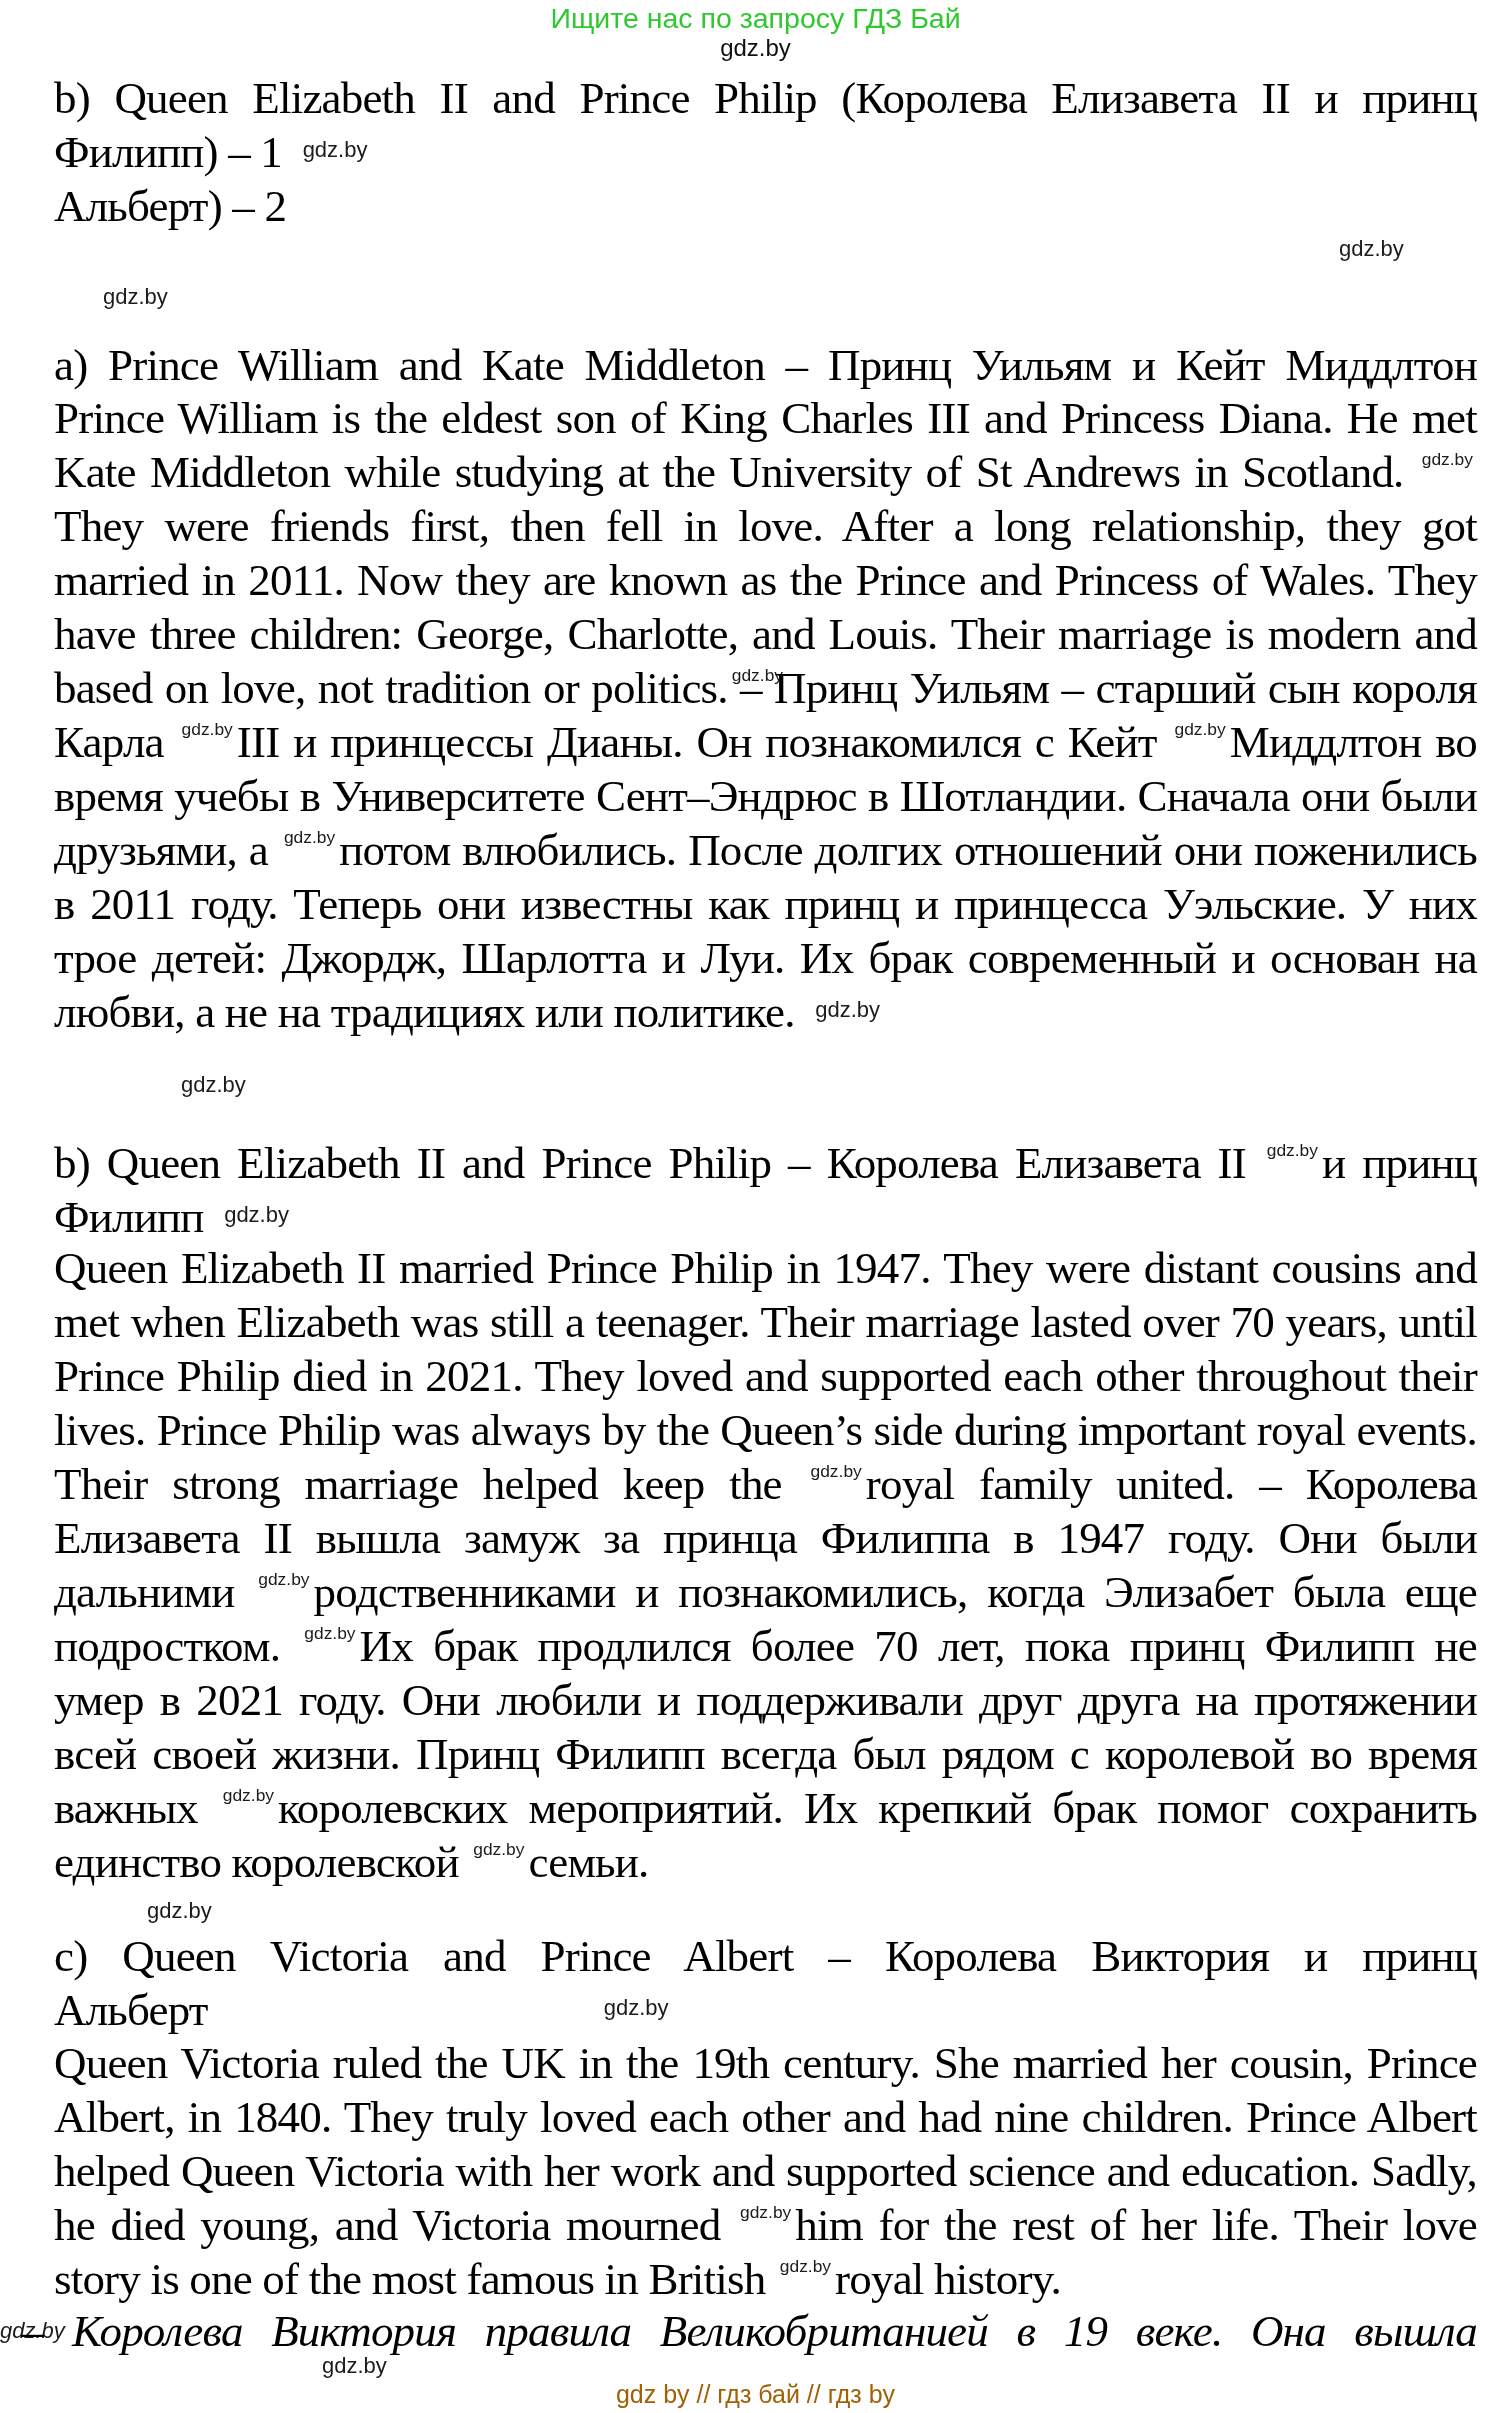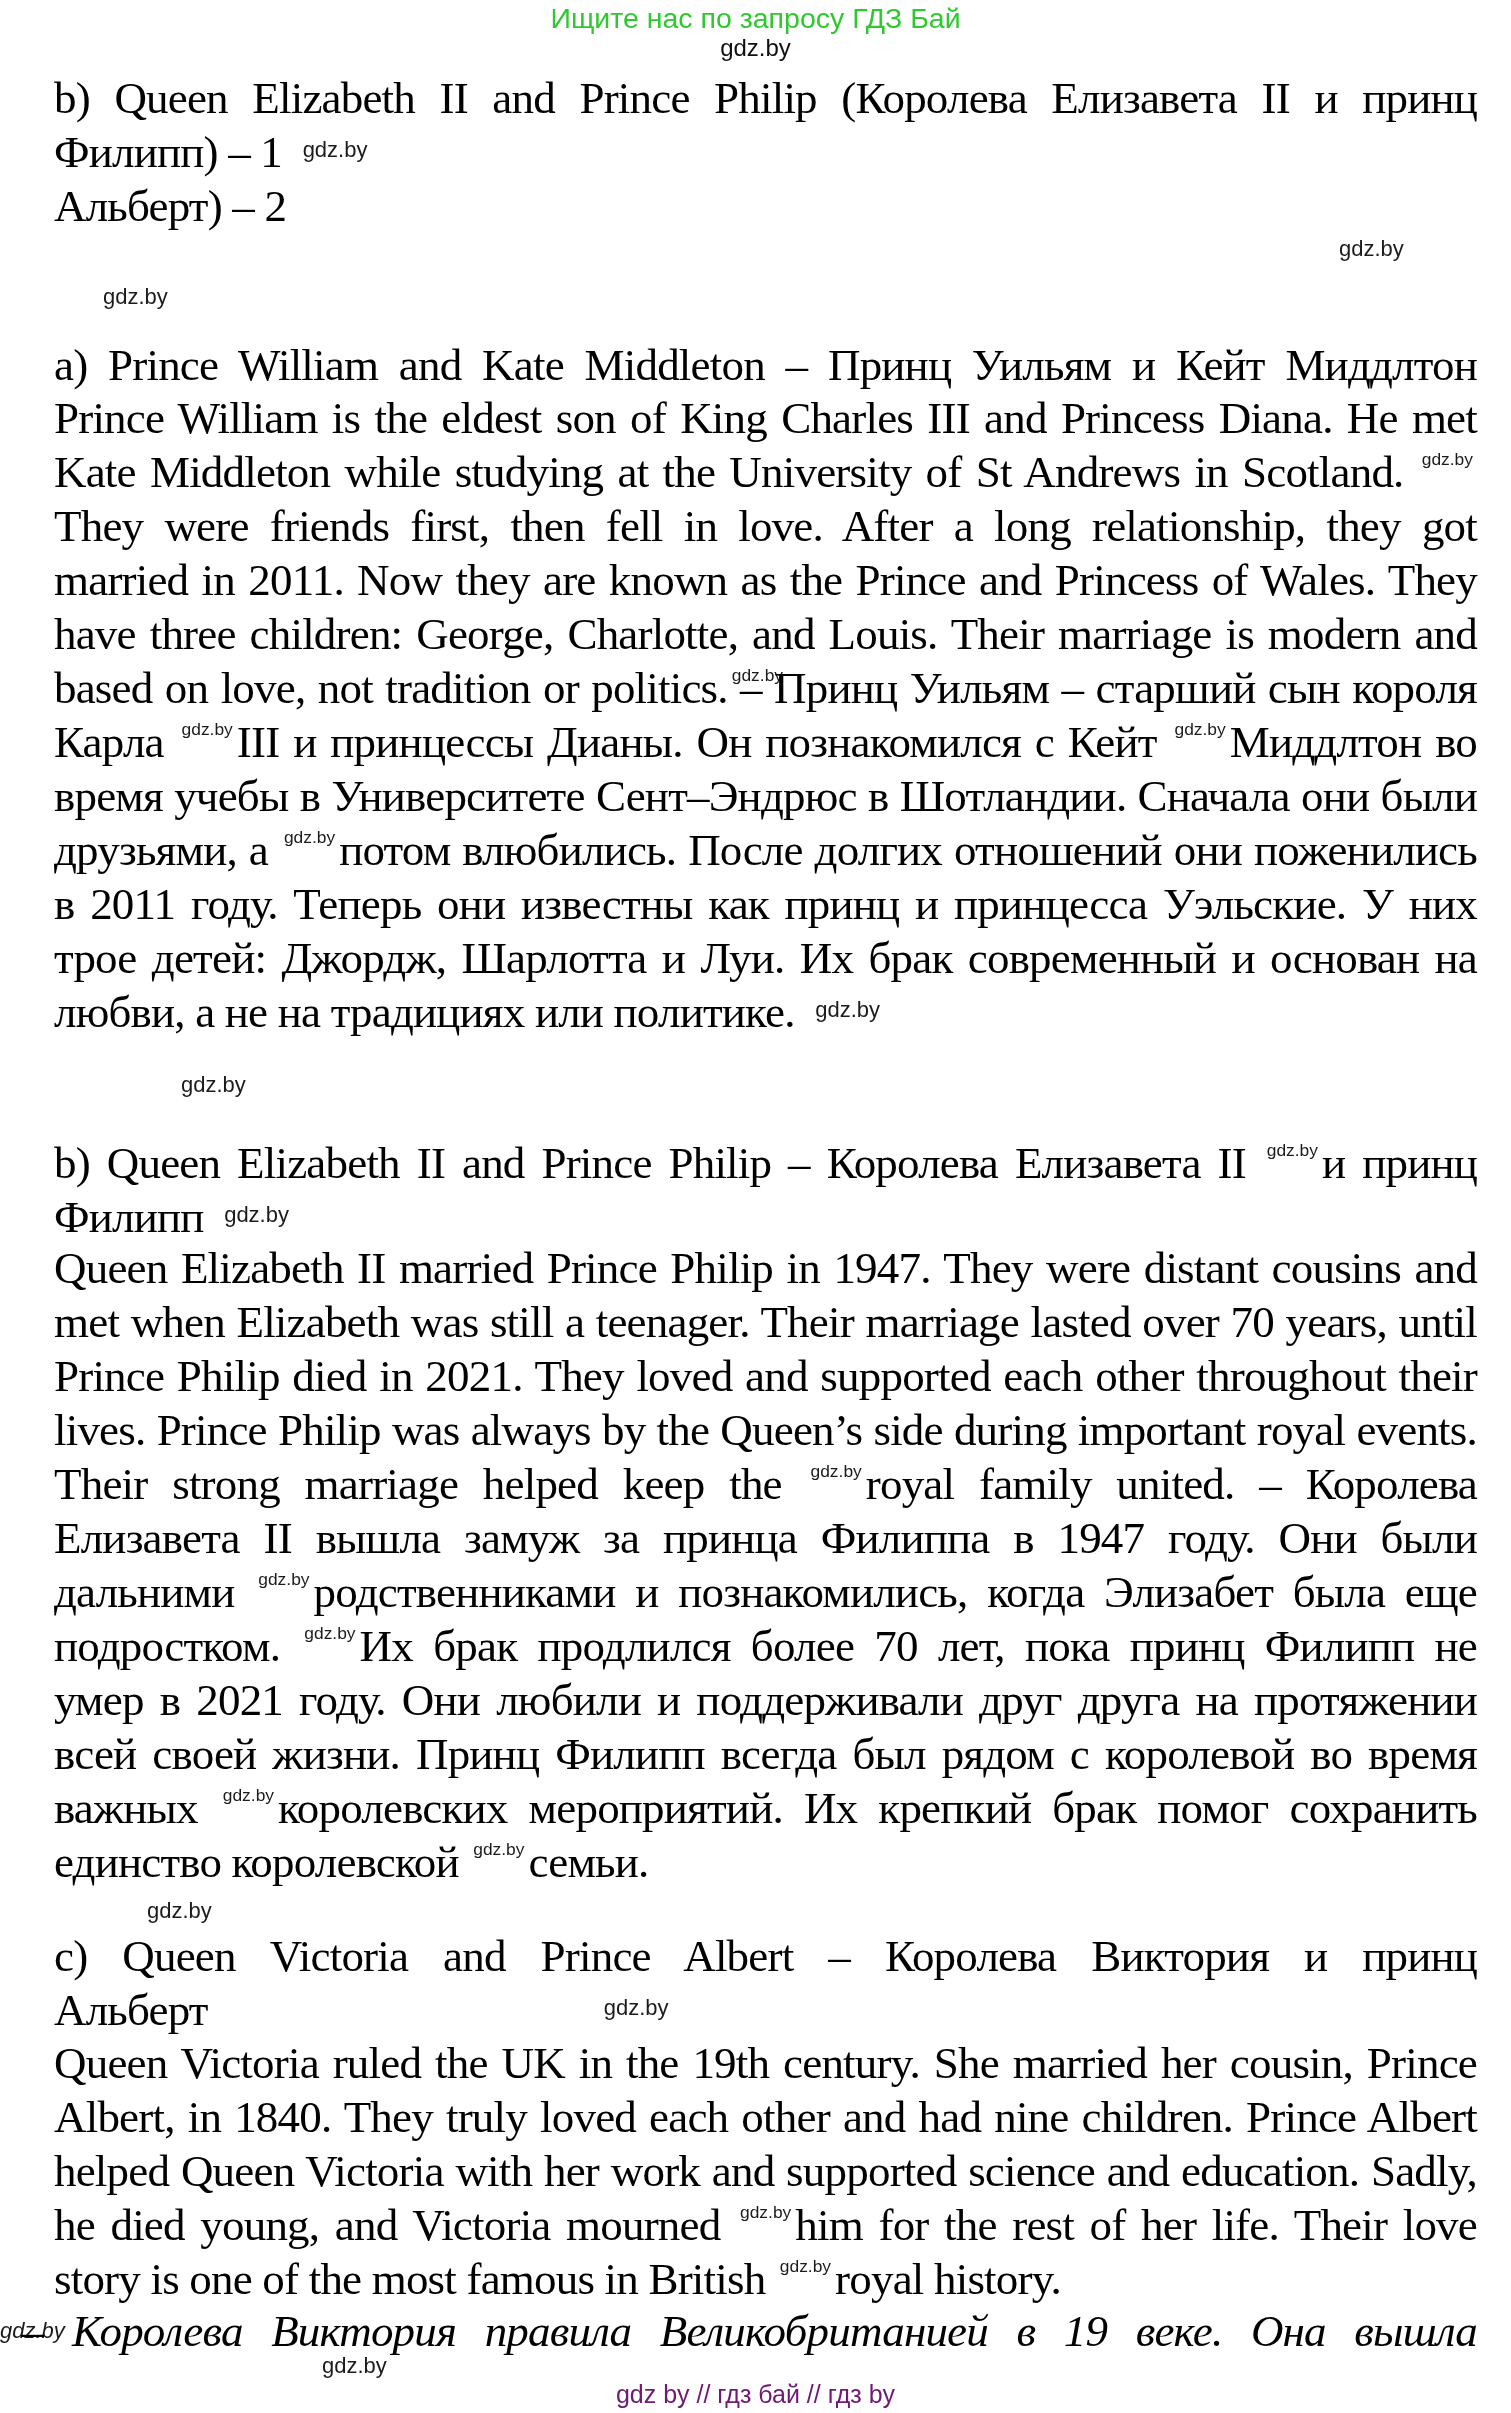--- a/index.html
+++ b/index.html
@@ -18,21 +18,21 @@
       color:#1c1c1c;letter-spacing:0;word-spacing:0;line-height:1;}
   .wm-top{position:absolute;top:36px;left:0;width:100%;text-align:center;font-size:24px;color:#111111;}
   .wm-sup{font-size:17.4px;vertical-align:22px;margin:0 4px;}
   .wm-raise{vertical-align:10.3px;margin-left:20.6px;margin-right:4.8px;}
   .wm-raise2{vertical-align:8px;}
   .wm-over{margin-right:-43px;}
   .wm-block{position:absolute;font-family:"Liberation Sans",sans-serif;font-size:22px;color:#1c1c1c;}
   .wm-abs-right{position:absolute;left:1285px;top:59px;}
   .wm-shift{margin-left:396px;}
   .footer{position:absolute;top:2380px;left:0;width:100%;text-align:center;
-          font-family:"Liberation Sans",sans-serif;font-size:25px;color:#701a75;}
+          font-family:"Liberation Sans",sans-serif;font-size:25px;color:#a16207;}
 </style>
 </head>
 <body>
 
 <div class="page">
 
   <div class="promo">Ищите нас по запросу ГДЗ Бай</div>
   <div class="wm wm-top">gdz.by</div>
 
   <div class="para" style="top:71px">

